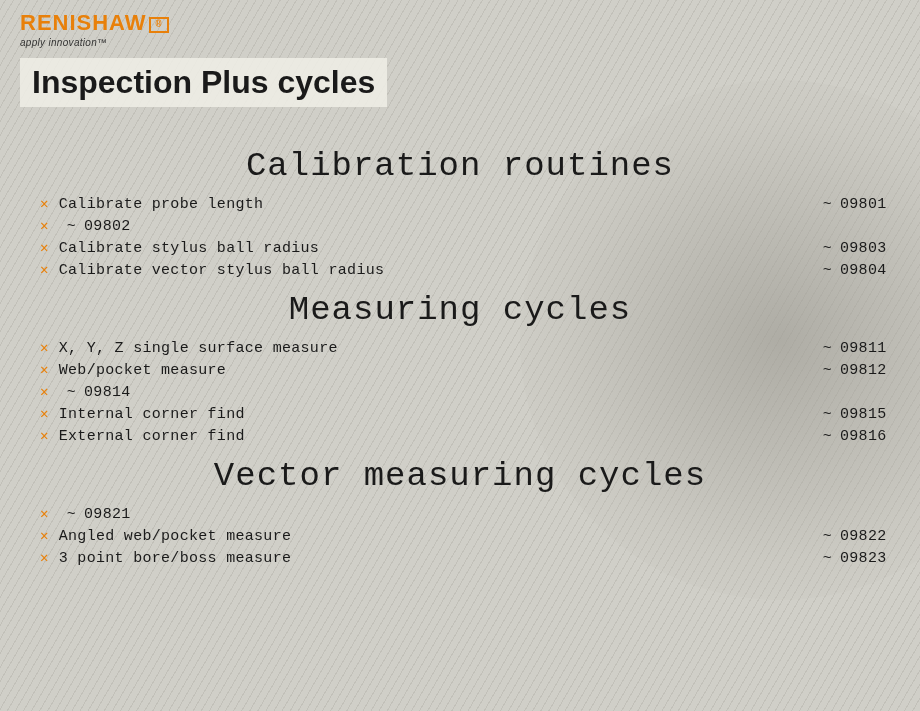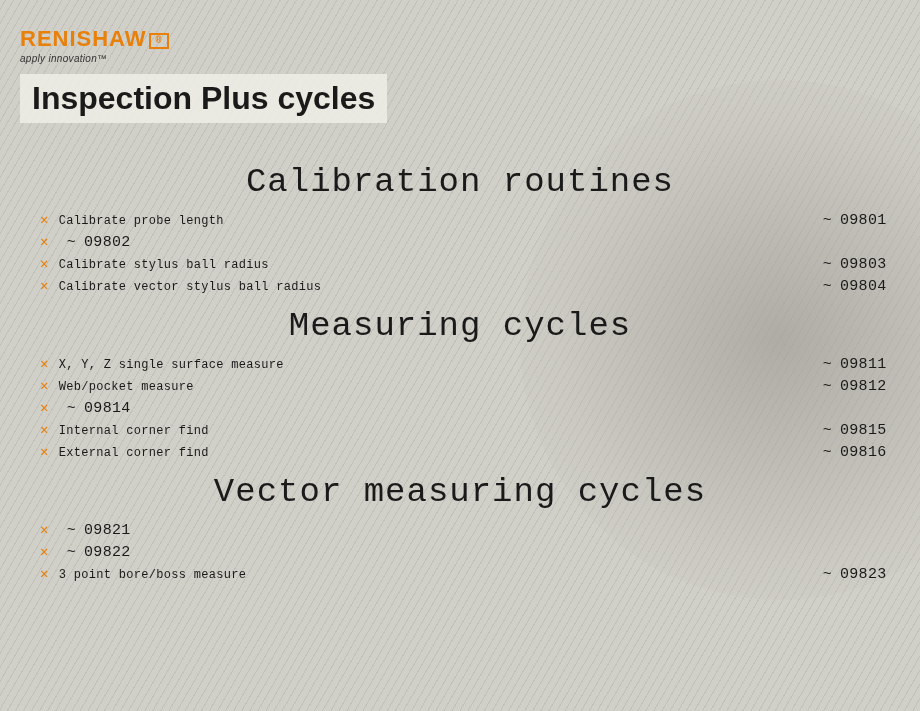--- a/index.html
+++ b/index.html
@@ -49,21 +49,20 @@
     .header {
       display: flex;
       align-items: flex-start;
       margin-bottom: 10px;
     }
 
     .logo-block {
       display: flex;
       flex-direction: column;
       align-items: flex-start;
-      margin-top: 16px;
     }
 
     .logo-text {
       font-family: Arial, sans-serif;
       font-weight: 900;
       font-size: 22px;
       color: #e8800a;
       letter-spacing: 1px;
       line-height: 1;
     }
@@ -121,21 +120,21 @@
       color: #e8800a;
       font-size: 14px;
       margin-right: 10px;
       flex-shrink: 0;
       font-weight: bold;
     }
 
     .item-name {
       flex: 1;
       font-family: 'Courier New', Courier, monospace;
-      font-size: 12px;
+      font-size: 15px;
     }
 
     .tilde {
       margin: 0 8px;
       font-size: 15px;
     }
 
     .item-code {
       font-family: 'Courier New', Courier, monospace;
       font-size: 15px;
@@ -248,20 +247,21 @@
       <div>
         <div class="section-heading">Vector measuring cycles</div>
         <ul class="cycle-list">
           <li>
             <span class="bullet">✕</span>
             <span class="tilde">~</span>
             <span class="item-code">09821</span>
           </li>
           <li>
             <span class="bullet">✕</span>
+            <span class="item-name">Angled web/pocket measure</span>
             <span class="tilde">~</span>
             <span class="item-code">09822</span>
           </li>
           <li>
             <span class="bullet">✕</span>
             <span class="item-name">3 point bore/boss measure</span>
             <span class="tilde">~</span>
             <span class="item-code">09823</span>
           </li>
         </ul>

